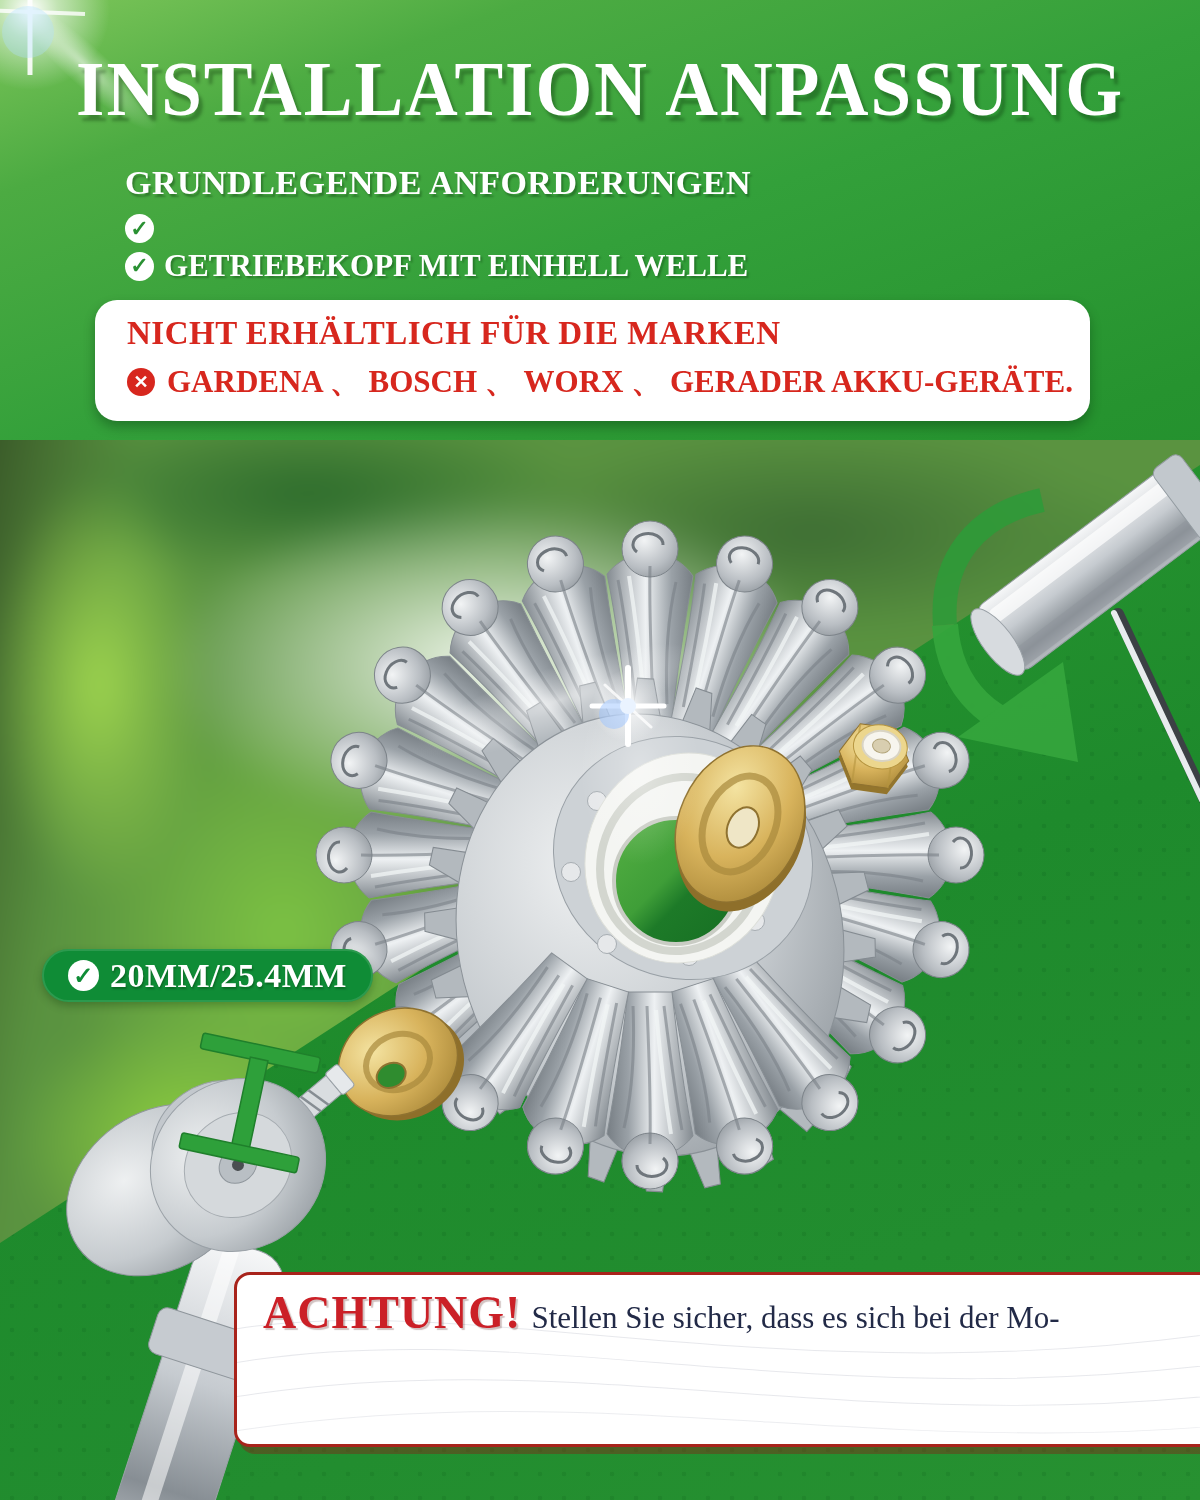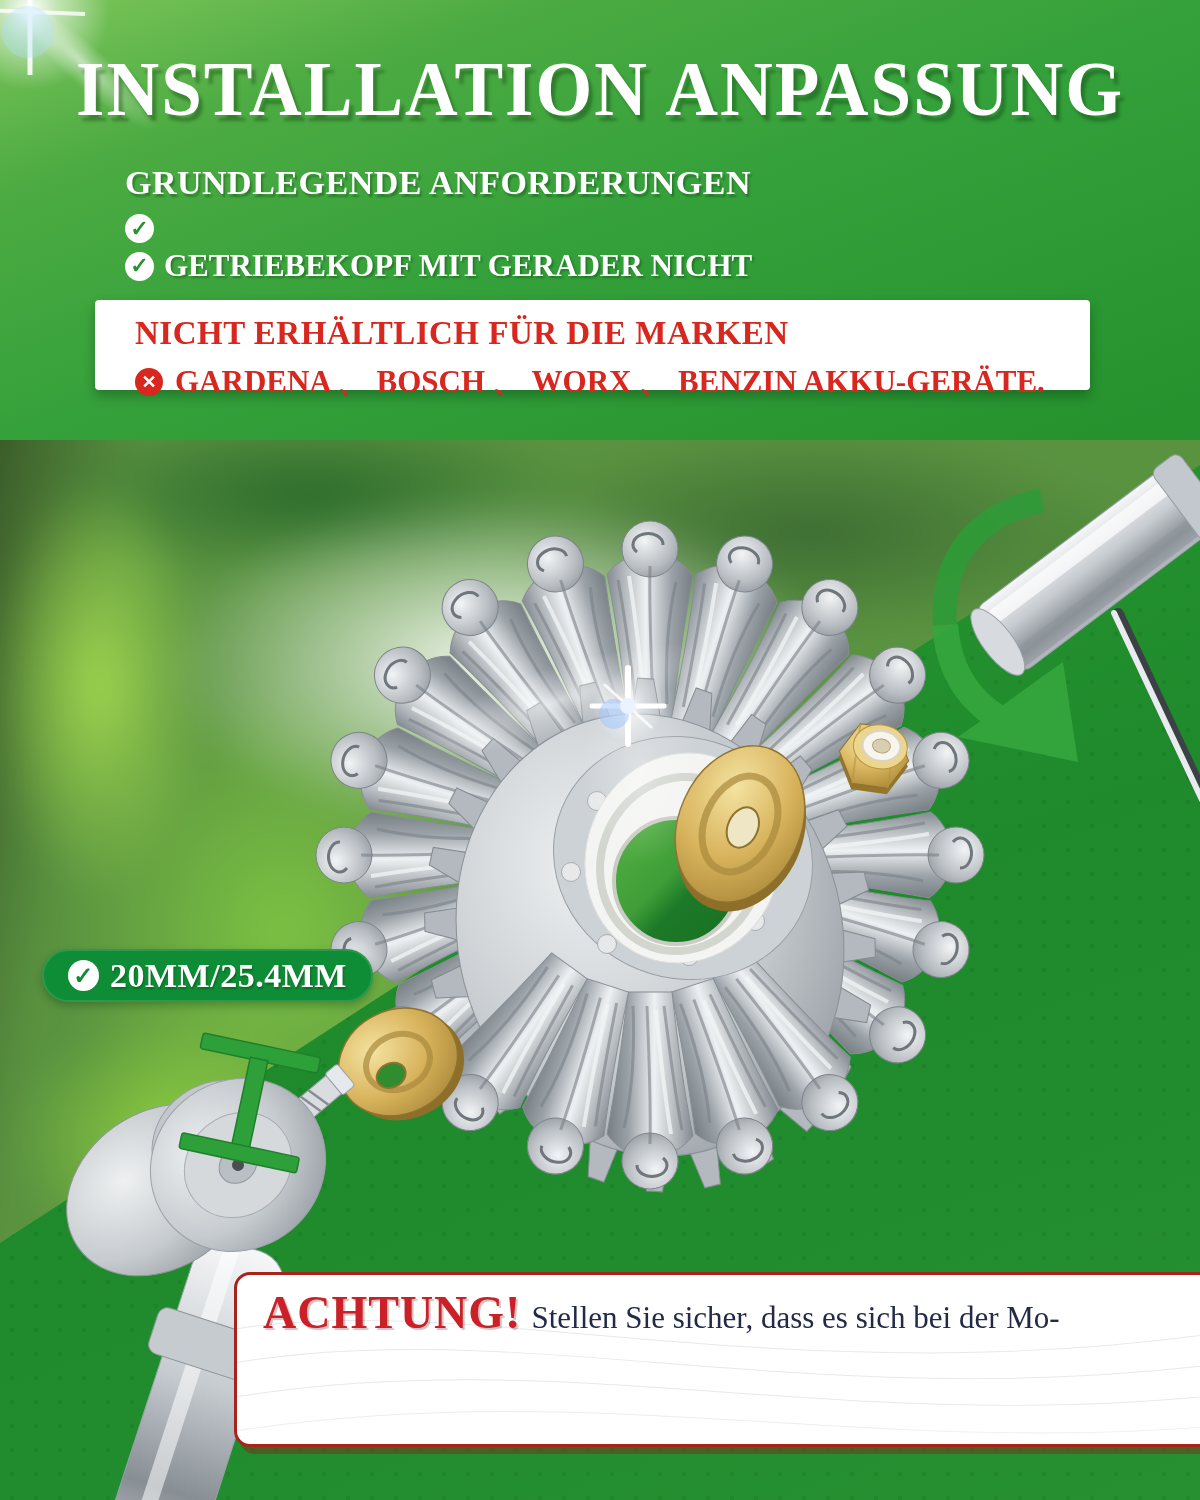--- a/index.html
+++ b/index.html
@@ -41,23 +41,23 @@
   }
   .req{position:absolute;left:125px;top:164px;z-index:3;color:#fff;}
   .req-heading{margin:0 0 12px 0;font-size:34px;font-weight:bold;letter-spacing:.5px;text-shadow:2px 3px 2px rgba(0,30,0,.3);}
   .req-row{display:flex;align-items:center;gap:10px;margin-top:5px;font-size:31px;font-weight:bold;text-shadow:2px 2px 2px rgba(0,30,0,.3);}
   .chk{
     display:inline-flex;align-items:center;justify-content:center;flex:0 0 auto;
     width:29px;height:29px;border-radius:50%;background:#ffffff;color:#2a9133;
     font-size:22px;font-weight:bold;text-shadow:none;
   }
   .brands-box{
-    position:absolute;left:95px;top:300px;width:995px;height:90px;z-index:3;
-    background:#ffffff;border-radius:4px;box-shadow:0 6px 12px rgba(0,35,8,.33);
-    padding:15px 0 0 40px;box-sizing:border-box;color:#d7271e;
+    position:absolute;left:95px;top:300px;width:995px;height:121px;z-index:3;
+    background:#ffffff;border-radius:22px;box-shadow:0 6px 12px rgba(0,35,8,.33);
+    padding:15px 0 0 32px;box-sizing:border-box;color:#d7271e;
   }
   .brands-heading{font-size:33px;font-weight:bold;letter-spacing:.5px;}
   .brands-row{display:flex;align-items:center;gap:12px;margin-top:9px;font-size:31px;font-weight:bold;}
   .xicon{
     display:inline-flex;align-items:center;justify-content:center;flex:0 0 auto;
     width:28px;height:28px;border-radius:50%;background:#d7271e;color:#fff;font-size:18px;font-weight:bold;
   }
   .badge{
     position:absolute;left:42px;top:949px;height:53px;z-index:4;
     display:inline-flex;align-items:center;gap:11px;padding:0 26px;
@@ -306,29 +306,29 @@
 
   <h1 class="title">INSTALLATION ANPASSUNG</h1>
 
   <div class="req">
     <h2 class="req-heading">GRUNDLEGENDE ANFORDERUNGEN</h2>
     <div class="req-row">
       <span class="chk">✓</span>
     </div>
     <div class="req-row">
       <span class="chk">✓</span>
-      <span>GETRIEBEKOPF MIT GERADER NICHT</span>
+      <span>GETRIEBEKOPF MIT EINHELL WELLE</span>
     </div>
   </div>
 
   <div class="brands-box">
     <div class="brands-heading">NICHT ERHÄLTLICH FÜR DIE MARKEN</div>
     <div class="brands-row">
       <span class="xicon">✕</span>
-      <span>GARDENA 、 BOSCH 、 WORX 、 BENZIN AKKU-GERÄTE.</span>
+      <span>GARDENA 、 BOSCH 、 WORX 、 GERADER AKKU-GERÄTE.</span>
     </div>
   </div>
 
   <div class="badge">
     <span class="chk">✓</span>
     <span>20MM/25.4MM</span>
   </div>
 
   <div class="warning">
     <svg class="guilloche" viewBox="0 0 918 175" preserveAspectRatio="none">

